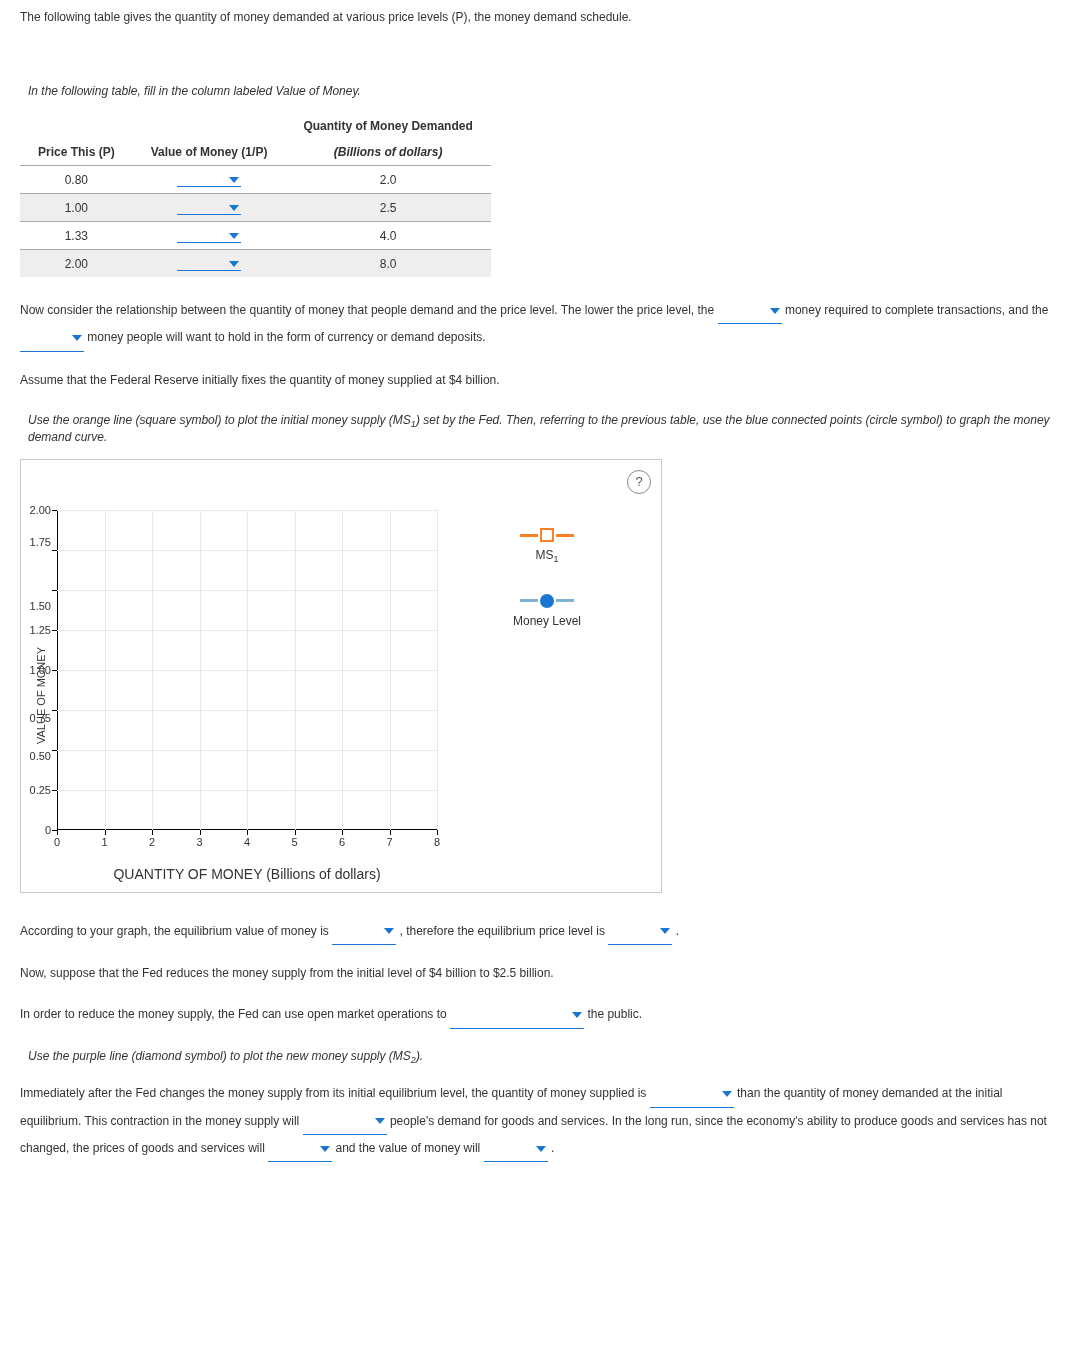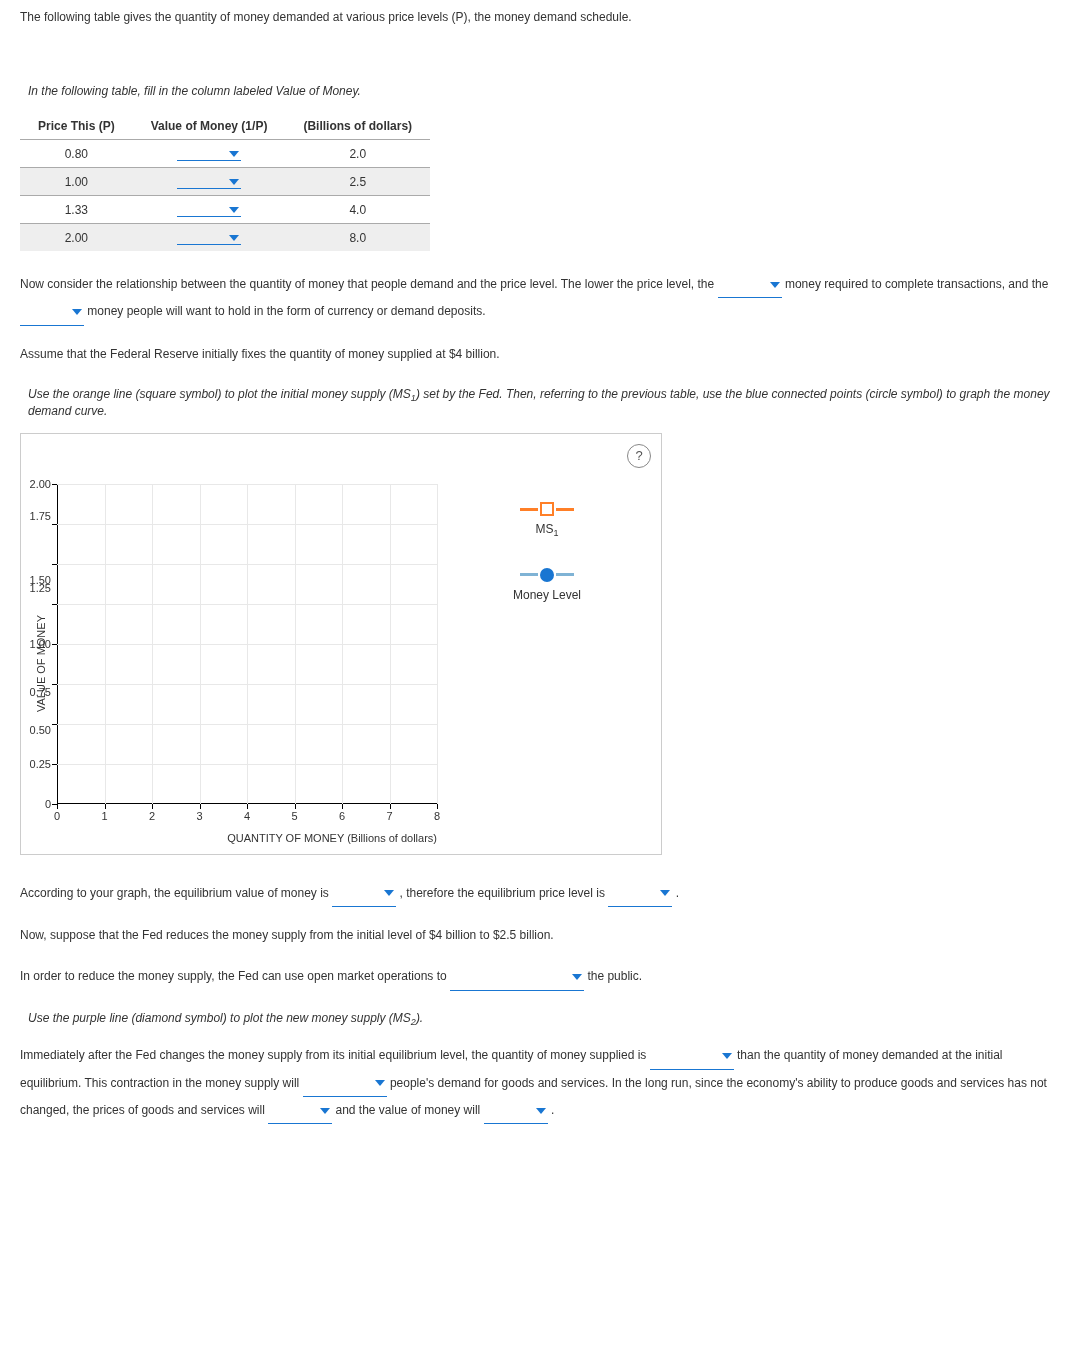--- a/index.html
+++ b/index.html
@@ -91,21 +91,21 @@
   .grid-h {
     position: absolute;
     left: 0; right: 0;
     height: 1px;
     background: #e8e8e8;
   }
   .axis-line-v { position:absolute; top:0; bottom:0; left:0; width:1px; background:#000; }
   .axis-line-h { position:absolute; left:0; right:0; bottom:0; height:1px; background:#000; }
   .tick-mark-v { position:absolute; height:5px; width:1px; background:#000; bottom:-5px; }
   .tick-mark-h { position:absolute; width:5px; height:1px; background:#000; left:-5px; }
-  .xaxis-label { font-size: 11px; text-align:right; margin-top: 28px; margin-left: 10px; width:380px; }
+  .xaxis-label { font-size: 14px; text-align:center; margin-top: 36px; margin-left: 10px; width:380px; }
   .legend { margin-left: 25px; width: 170px; font-size: 12px; }
   .legend-item { text-align: center; margin: 18px 0 28px 0; cursor: pointer; }
   .legend-sym { margin-bottom: 6px; }
   .sym-line { display:inline-block; width:18px; height:3px; vertical-align:middle; }
   .sym-square { display:inline-block; width:10px; height:10px; border:2px solid #ff7f27; background:#fff; vertical-align:middle; margin:0 2px; }
   .sym-circle { display:inline-block; width:10px; height:10px; border:2px solid #1976d2; background:#1976d2; border-radius:50%; vertical-align:middle; margin:0 2px; }
   .sym-diamond { display:inline-block; width:10px; height:10px; border:2px solid #8e44ad; background:#fff; transform:rotate(45deg); vertical-align:middle; margin:0 4px; }
   sub { font-size: 9px; }
 </style>
 </head>
@@ -113,23 +113,28 @@
 
 <div class="intro-text">
   <span>The following table gives the quantity of money demanded at various price levels (P), the money demand schedule.</span>
 </div>
 
 <div class="instruction">In the following table, fill in the column labeled Value of Money.</div>
 
 <table class="money-table">
   <thead>
     <tr>
+      <th></th>
+        <th></th>
+      <th>Quantity of Money Demanded</th>
+    </tr>
+    <tr>
       <th>Price This (P)</th>
       <th>Value of Money (1/P)</th>
-      <th style="">(Billions of dollars)</th>
+      <th style="font-style:italic">(Billions of dollars)</th>
     </tr>
   </thead>
   <tbody>
     <tr>
       <td>0.80</td>
       <td><span class="dropdown"><span class="caret"></span></span></td>
       <td>2.0</td>
     </tr>
     <tr class="shade">
       <td>1.00</td>
@@ -206,21 +211,21 @@
           <div class="tick-mark-h" style="top: 240px;"></div>
           <div class="y-tick" style="top: 246px;">0.50</div>
           <div class="grid-h" style="top: 200px;"></div>
           <div class="tick-mark-h" style="top: 200px;"></div>
           <div class="y-tick" style="top: 208px;">0.75</div>
           <div class="grid-h" style="top: 160px;"></div>
           <div class="tick-mark-h" style="top: 160px;"></div>
           <div class="y-tick" style="top: 160px;">1.00</div>
           <div class="grid-h" style="top: 120px;"></div>
           <div class="tick-mark-h" style="top: 120px;"></div>
-          <div class="y-tick" style="top: 104px;">1.25</div>
+          <div class="y-tick" style="top: 120px;">1.25</div>
           <div class="grid-h" style="top: 80px;"></div>
           <div class="tick-mark-h" style="top: 80px;"></div>
           <div class="y-tick" style="top: 96px;">1.50</div>
           <div class="grid-h" style="top: 40px;"></div>
           <div class="tick-mark-h" style="top: 40px;"></div>
           <div class="y-tick" style="top: 32px;">1.75</div>
           <div class="grid-h" style="top: 0px;"></div>
           <div class="tick-mark-h" style="top: 0px;"></div>
           <div class="y-tick" style="top: 0px;">2.00</div>
         </div>

